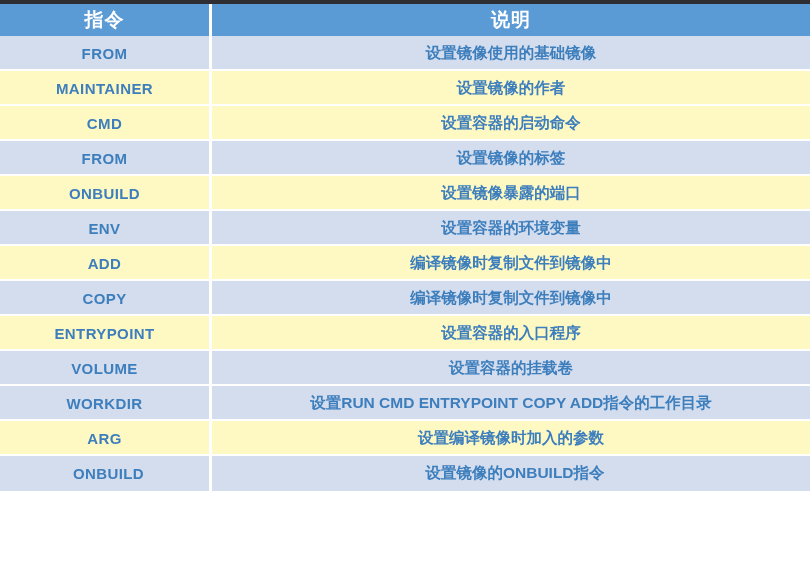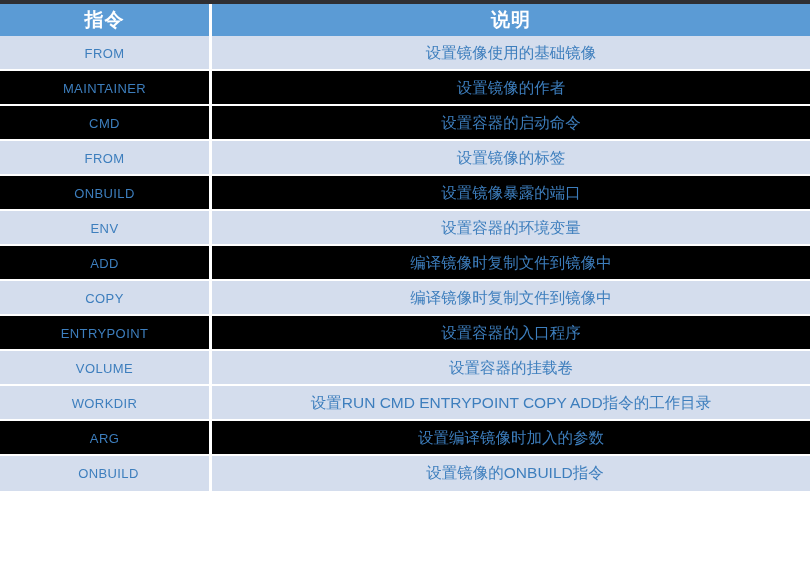--- a/index.html
+++ b/index.html
@@ -57,31 +57,31 @@
 
   tbody td {
     height: 35px;
     padding: 0;
     text-align: center;
     vertical-align: middle;
     color: #3d7ebd;
     border: 0;
   }
   tbody td.cell-cmd {
-    font-size: 13px;
-    font-weight: 400;
+    font-size: 15px;
+    font-weight: 700;
     letter-spacing: 0.4px;
     border-right: 3px solid #ffffff;
   }
   tbody td.cell-desc {
     font-size: 15.5px;
-    font-weight: 400;
+    font-weight: 700;
   }
   tbody tr.stripe-a td { background: #d4dded; }
-  tbody tr.stripe-b td { background: #000000; }
+  tbody tr.stripe-b td { background: #fef9c3; }
 
   
   tbody tr td { box-shadow: inset 0 -2px 0 #ffffff; }
   tbody tr:last-child td { box-shadow: none; padding-left: 8px; }
 </style>
 </head>
 <body>
 
 <div id="table-wrap">
 

